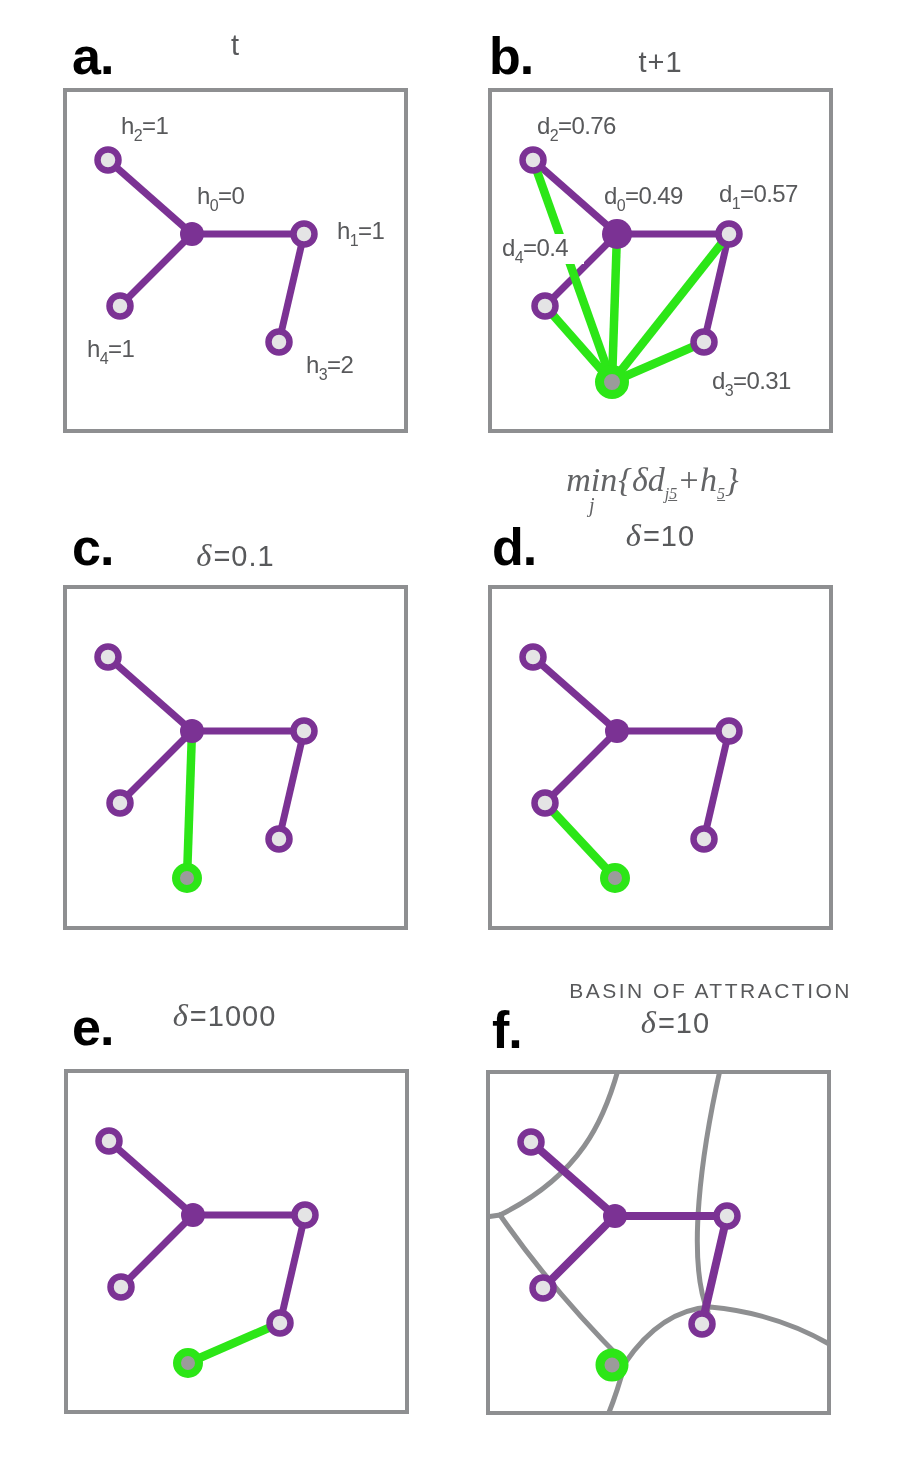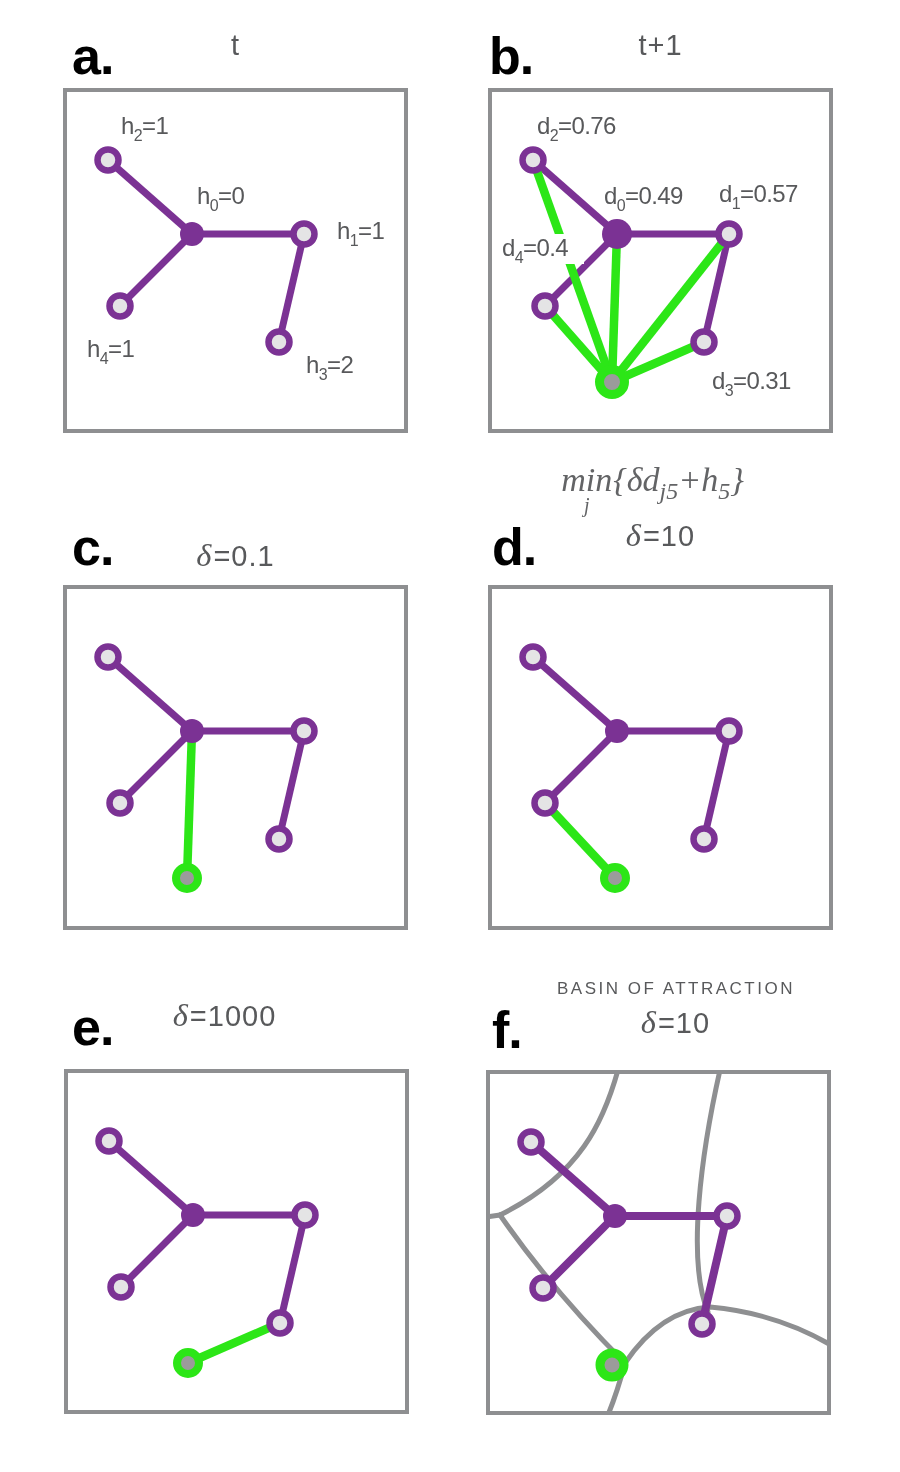--- a/index.html
+++ b/index.html
@@ -9,21 +9,21 @@
   }
   .panel-letter{
     position:absolute;font-size:52px;line-height:1;font-weight:900;
     color:#000;letter-spacing:-1px;
   }
   .panel-title{
     position:absolute;width:345px;text-align:center;font-size:29px;
     color:#58595b;letter-spacing:1px;line-height:1.1;font-weight:400;
   }
   .basin-heading{
-    position:absolute;width:352px;text-align:center;font-size:17px;
+    position:absolute;width:352px;text-align:right;font-size:21px;
     color:#58595b;letter-spacing:2.5px;font-weight:400;
   }
   .delta{
     font-family:"Liberation Serif", serif;font-style:italic;
     font-size:1.12em;margin-right:1px;
   }
   .panel-svg{position:absolute;}
   .node-label{
     fill:#58595b;font-size:24px;font-family:"Liberation Sans", sans-serif;
     letter-spacing:-0.6px;
@@ -31,21 +31,21 @@
   .formula{
     position:absolute;left:480px;top:460px;width:345px;text-align:center;
     font-family:"Liberation Serif", serif;font-style:italic;
     font-size:34px;color:#636466;line-height:1.15;
   }
   .min-block{
     display:inline-flex;flex-direction:column;align-items:center;
     vertical-align:baseline;line-height:1;margin-right:1px;
   }
   .min-sub{font-size:20px;margin-top:-2px;}
-  .f-sub{font-size:24px;}
+  .f-sub{font-size:16px;text-decoration:underline;}
 </style>
 </head>
 <body>
 
 <div class="panel-letter" style="left:72px;top:30px">a.</div>
 <div class="panel-title" style="left:63px;top:30px">t</div>
 
 <svg class="panel-svg" style="left:63px;top:88px" width="345" height="345" viewBox="0 0 345 345">
   <g stroke="#7b3294" stroke-width="7">
     <line x1="45" y1="72" x2="129" y2="146"></line>
@@ -60,21 +60,21 @@
   <circle cx="129" cy="146" r="12" fill="#7b3294"></circle>
   <text class="node-label" x="58" y="46"><tspan>h</tspan><tspan dy="7" font-size="16">2</tspan><tspan dy="-7">=1</tspan></text>
   <text class="node-label" x="134" y="116"><tspan>h</tspan><tspan dy="7" font-size="16">0</tspan><tspan dy="-7">=0</tspan></text>
   <text class="node-label" x="274" y="151"><tspan>h</tspan><tspan dy="7" font-size="16">1</tspan><tspan dy="-7">=1</tspan></text>
   <text class="node-label" x="24" y="269"><tspan>h</tspan><tspan dy="7" font-size="16">4</tspan><tspan dy="-7">=1</tspan></text>
   <text class="node-label" x="243" y="285"><tspan>h</tspan><tspan dy="7" font-size="16">3</tspan><tspan dy="-7">=2</tspan></text>
   <rect x="2" y="2" width="341" height="341" fill="none" stroke="#8e8f91" stroke-width="4"></rect>
 </svg>
 
 <div class="panel-letter" style="left:489px;top:30px">b.</div>
-<div class="panel-title" style="left:488px;top:30px">t+1</div>
+<div class="panel-title" style="left:488px;top:47px">t+1</div>
 
 <svg class="panel-svg" style="left:488px;top:88px" width="345" height="345" viewBox="0 0 345 345">
   <g stroke="#7b3294" stroke-width="7">
     <line x1="45" y1="72" x2="129" y2="146"></line>
     <line x1="129" y1="146" x2="241" y2="146"></line>
     <line x1="129" y1="146" x2="57" y2="218"></line>
     <line x1="241" y1="146" x2="216" y2="254"></line>
   </g>
   <g stroke="#2ce617" stroke-width="8.5">
     <line x1="124" y1="294" x2="45" y2="72"></line>

